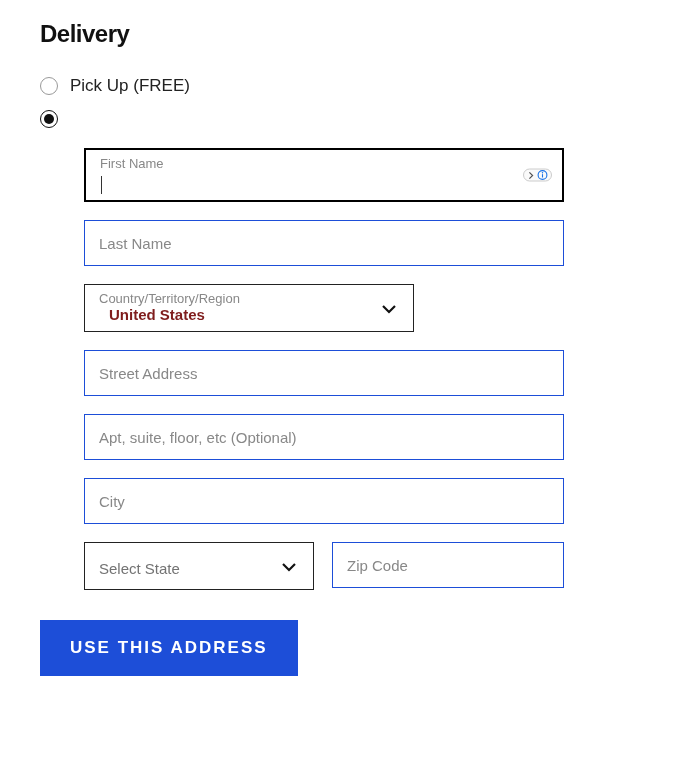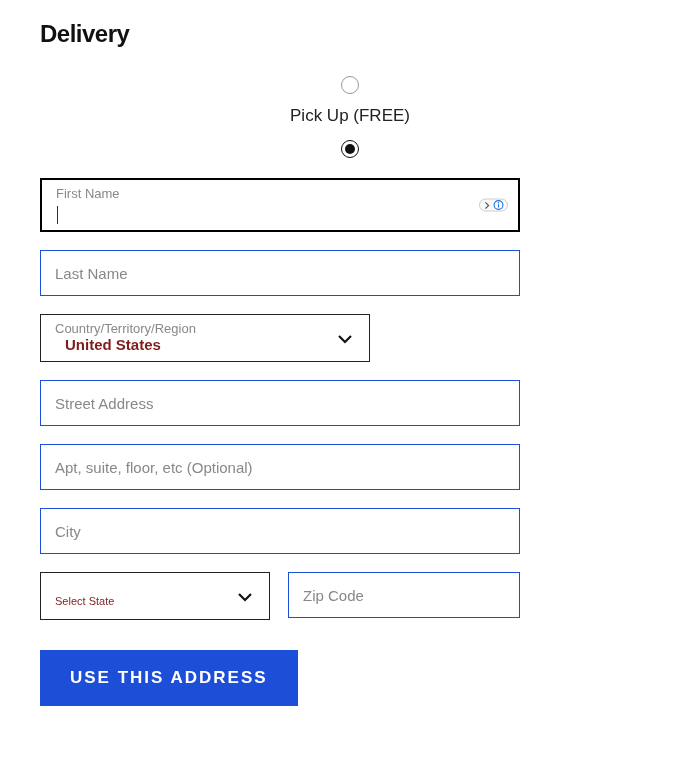--- a/index.html
+++ b/index.html
@@ -17,21 +17,20 @@
       letter-spacing: -0.5px;
     }
     .radio-group { margin-bottom: 20px; }
     .radio-option {
       display: flex;
       align-items: center;
       gap: 12px;
       margin-bottom: 14px;
       cursor: pointer;
       user-select: none;
-      flex-direction: column;
     }
     .radio-circle {
       width: 18px;
       height: 18px;
       border: 1.5px solid #999;
       border-radius: 50%;
       display: flex;
       align-items: center;
       justify-content: center;
       flex-shrink: 0;
@@ -40,21 +39,21 @@
       border-color: #111;
     }
     .radio-inner {
       width: 10px;
       height: 10px;
       background: #111;
       border-radius: 50%;
     }
     .radio-label { font-size: 17px; color: #222; }
     .radio-label.bold { font-weight: 700; }
-    .form-row { margin-bottom: 18px; }
+    .form-row { margin-bottom: 18px; margin-left: 44px; }
     .form-row.half { display: flex; gap: 18px; }
     .input-wrap {
       border: 1px solid #1d4ed8;
       background: #fff;
       position: relative;
       display: flex;
       align-items: center;
       height: 46px;
       padding: 0 14px;
       width: 480px;
@@ -122,21 +121,21 @@
       padding: 6px 14px 4px 14px;
       display: flex;
       align-items: flex-end;
       justify-content: space-between;
       cursor: pointer;
       position: relative;
     }
     .select-wrap.country { width: 330px; padding-left: 24px; }
     .select-wrap.state { width: 230px; }
     .select-value { font-size: 15px; font-weight: 700; color: #7f1d1d; padding-bottom: 4px; }
-    .select-placeholder { font-size: 11px; color: #7f1d1d; padding-bottom: 8px; }
+    .select-placeholder { font-size: 15px; color: #737373; padding-bottom: 8px; }
     .chevron { width: 20px; height: 20px; align-self: center; flex-shrink: 0; }
     .chevron svg { width: 100%; height: 100%; }
     .zip-wrap { flex: 1; }
     .zip-wrap .input-wrap { width: 232px; }
     .submit-btn {
       background: #1d4ed8;
       color: #fff;
       border: 0;
       font-size: 17px;
       font-weight: 700;

